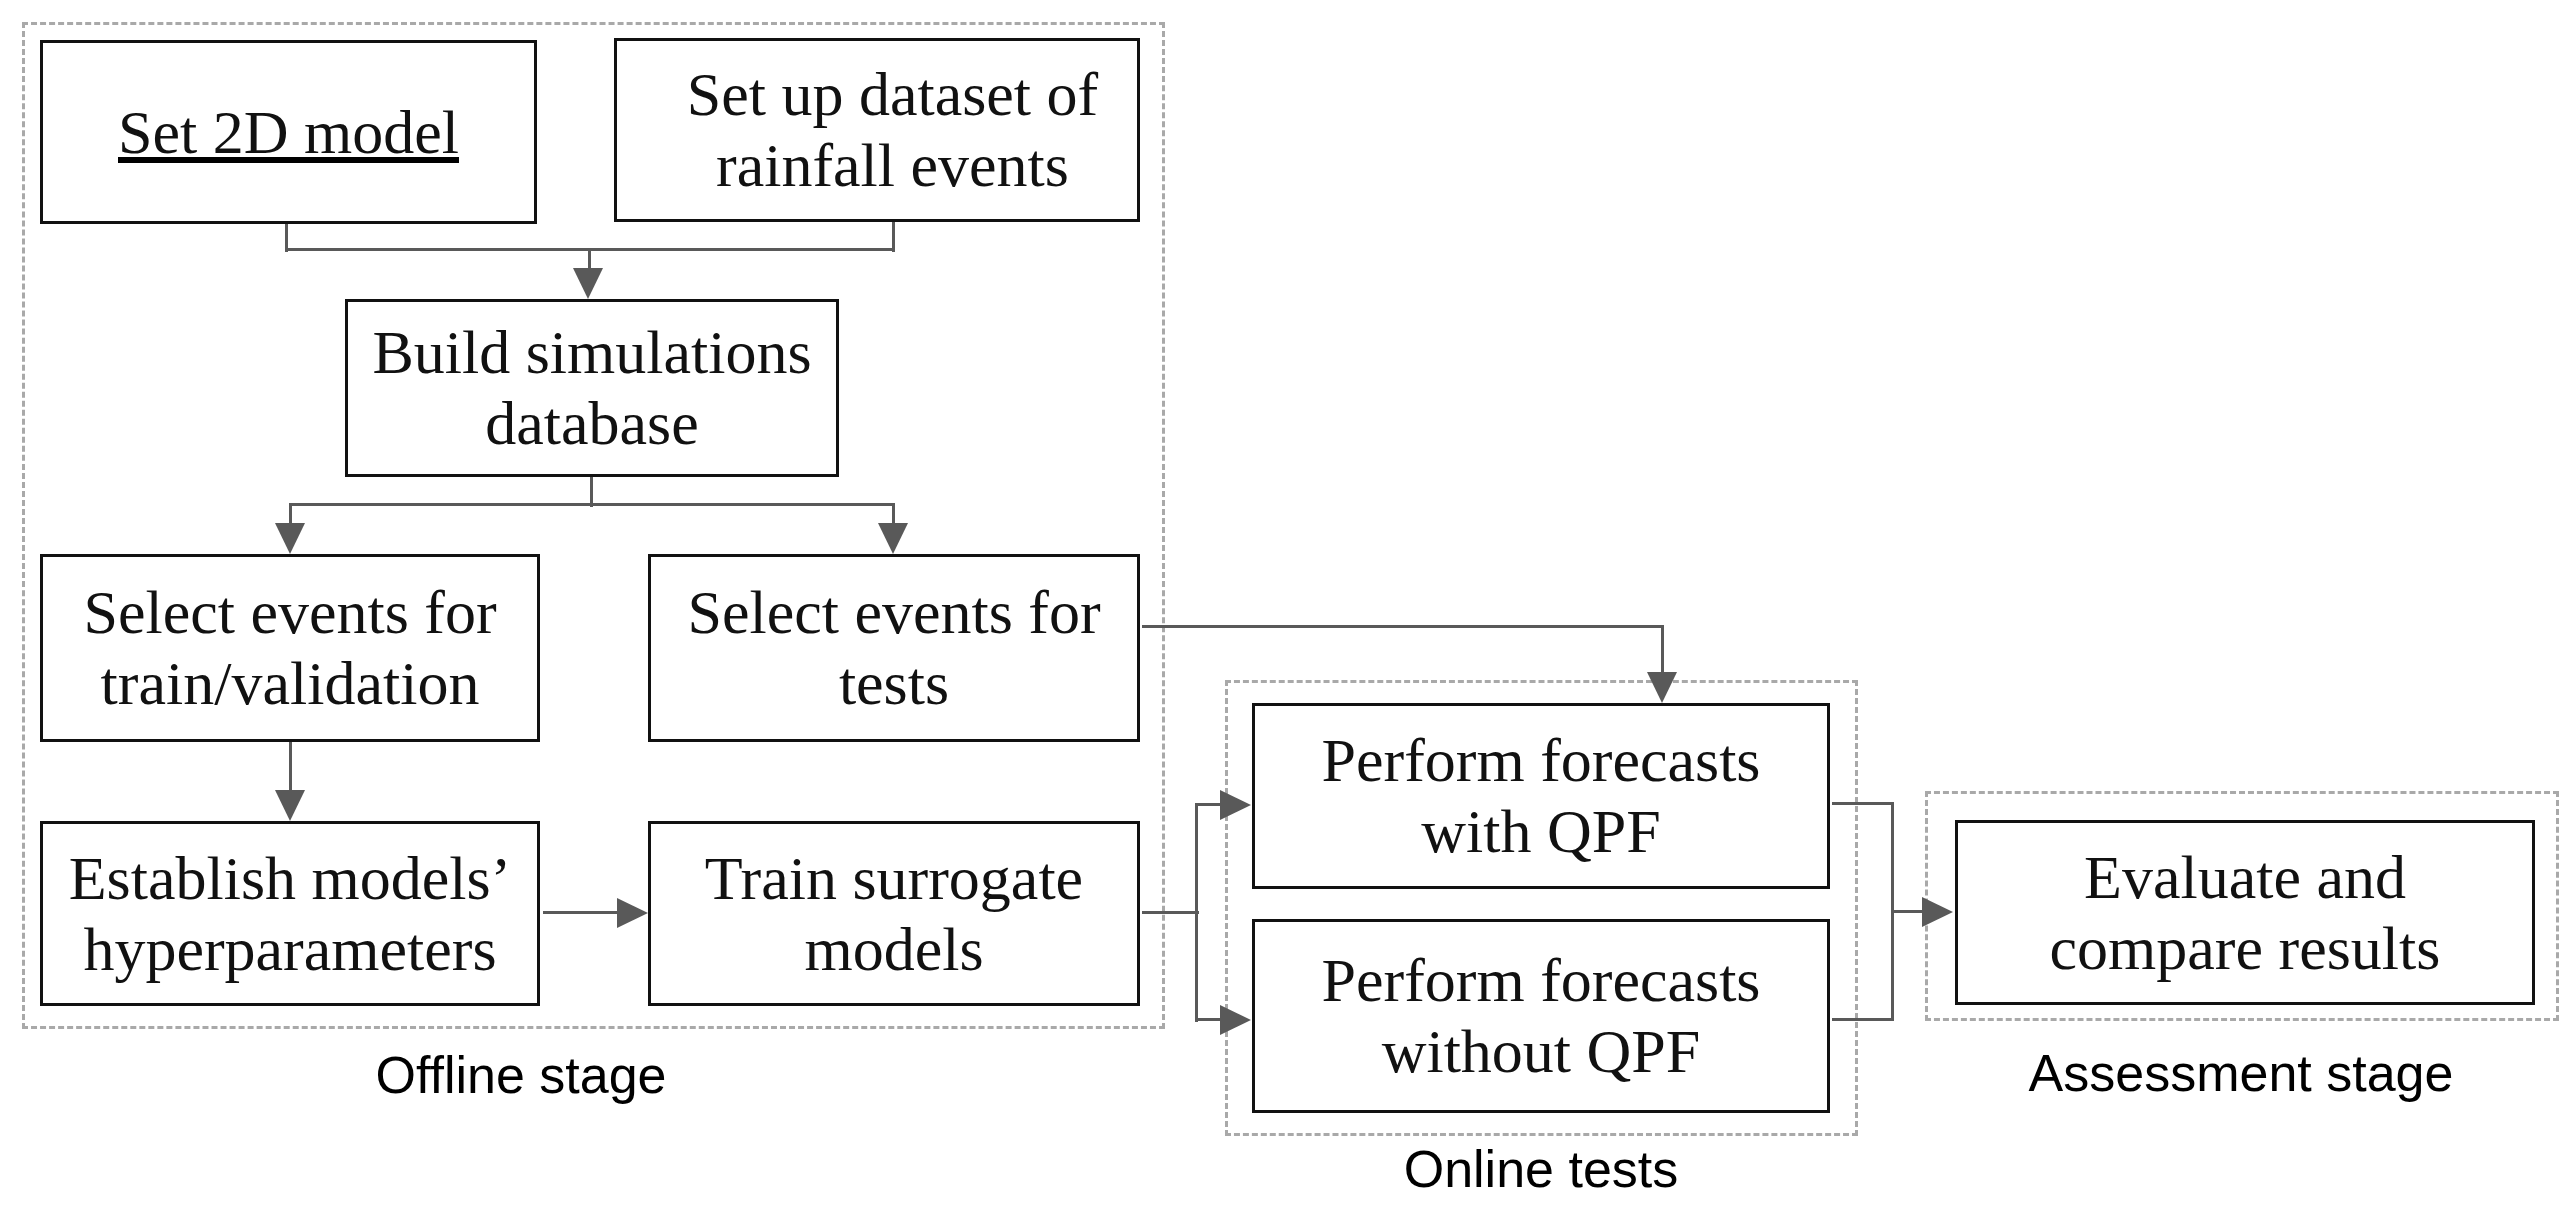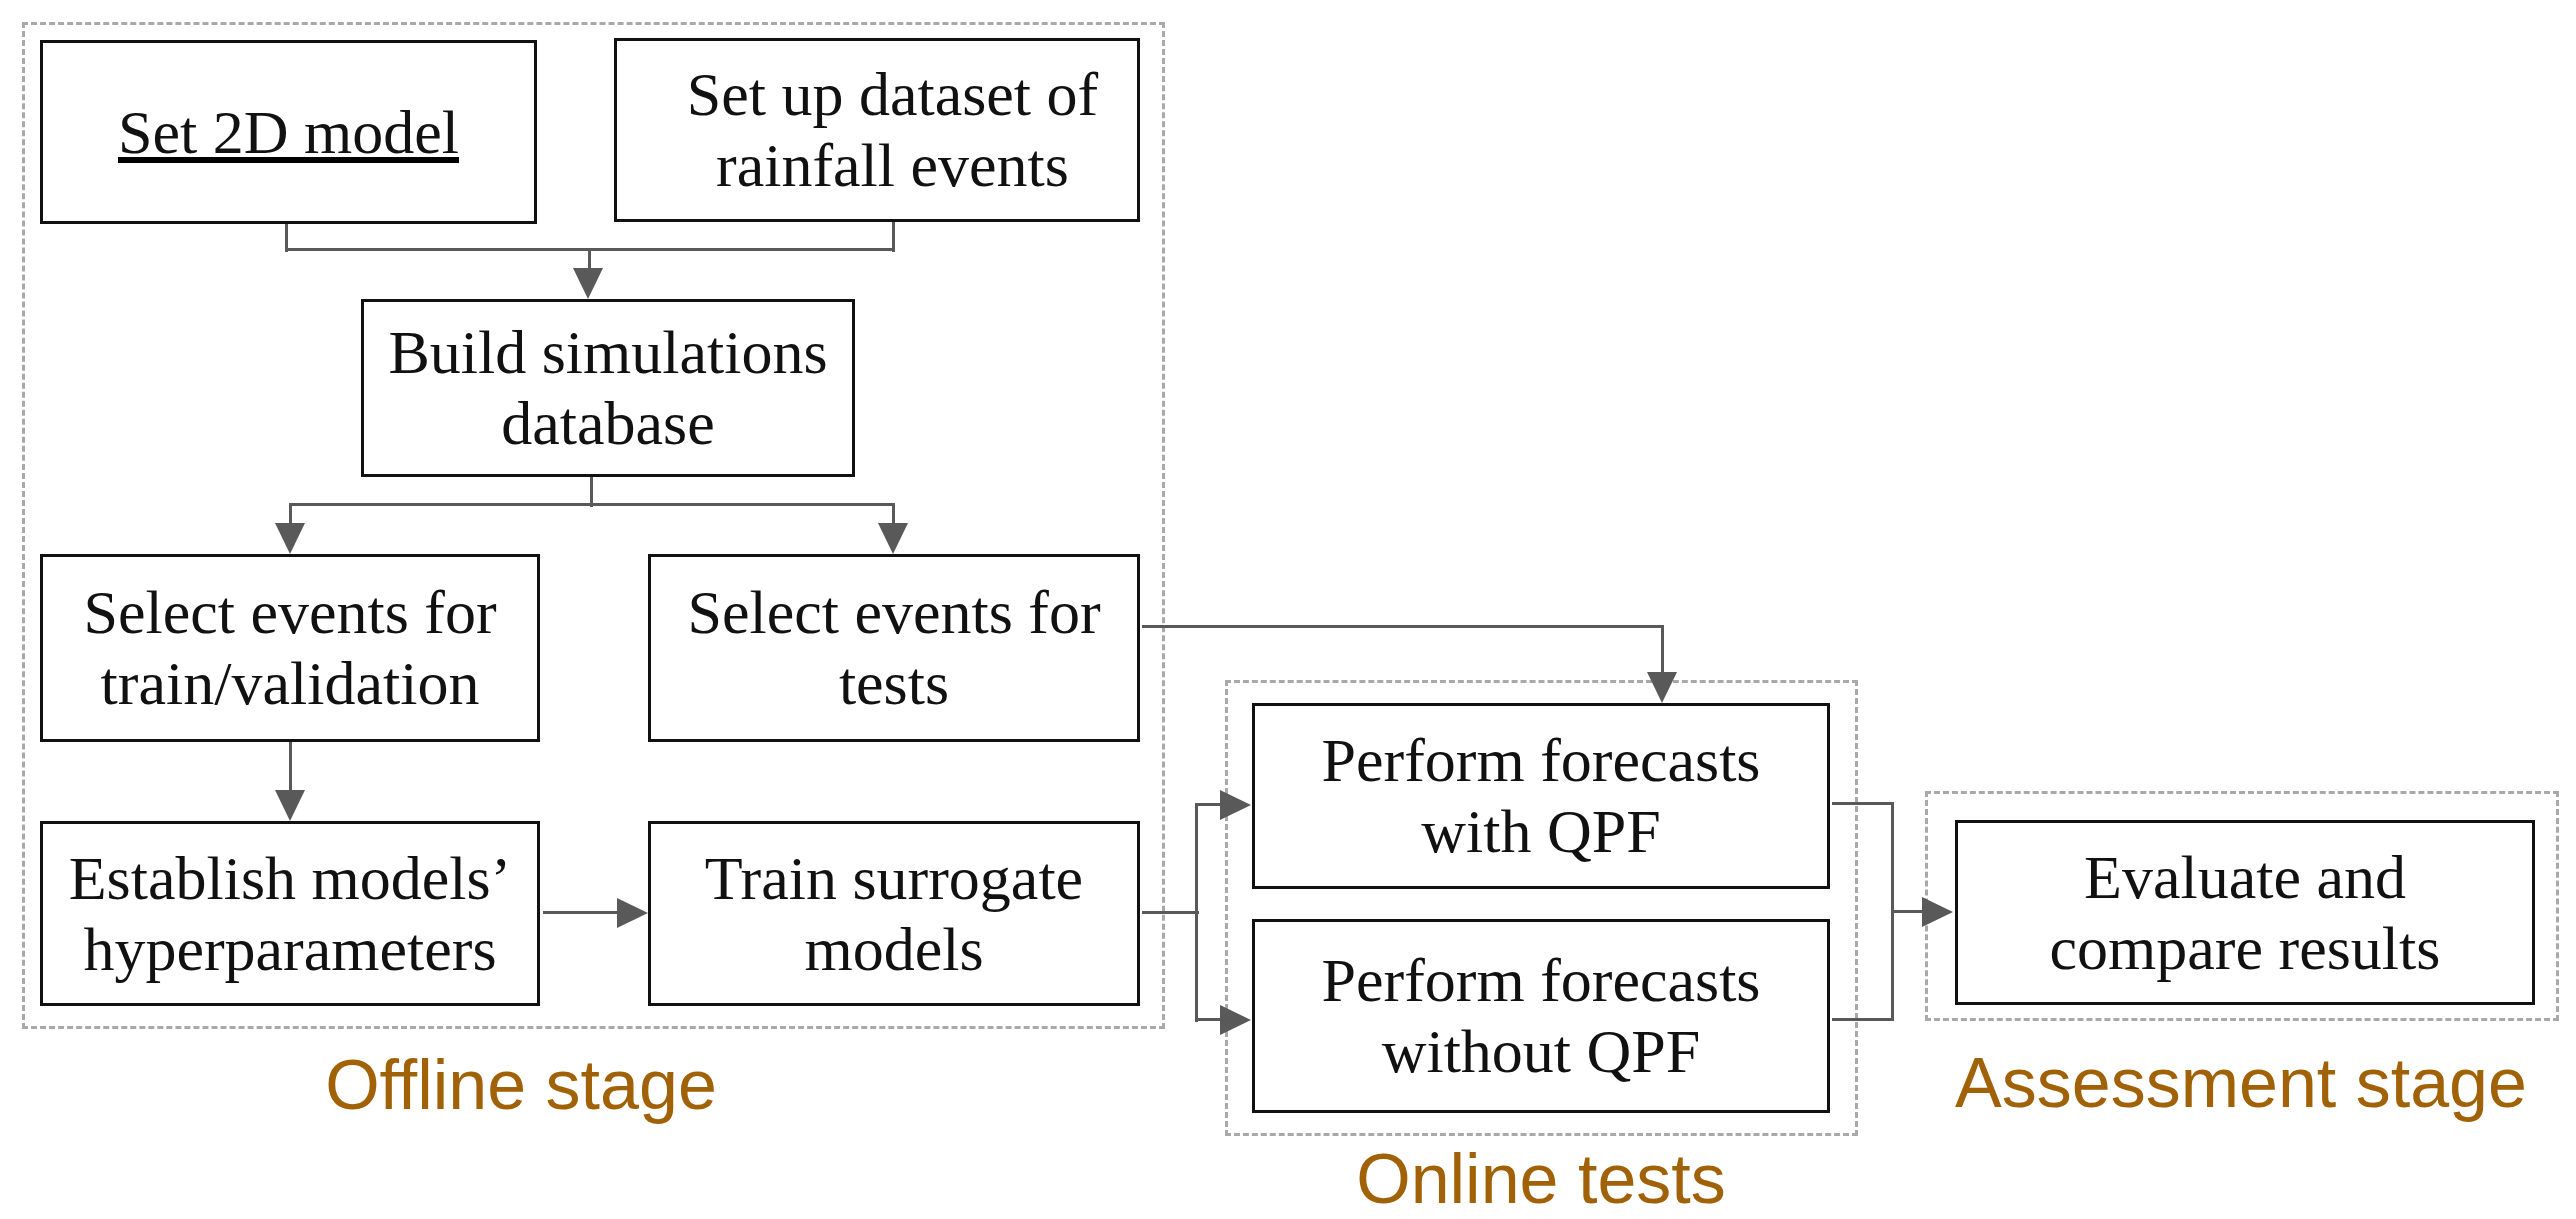--- a/index.html
+++ b/index.html
@@ -36,22 +36,22 @@
     font-size: 62px;
     line-height: 1.14;
     color: #111111;
     white-space: pre-line;
   }
   .stage-label {
     position: absolute;
     width: 740px;
     text-align: center;
     font-family: "Liberation Sans", "DejaVu Sans", sans-serif;
-    font-size: 70px;
-    color: #a16207;
+    font-size: 52px;
+    color: #000000;
     white-space: nowrap;
   }
   .conn {
     position: absolute;
     background: #595959;
   }
   .arrowhead {
     position: absolute;
     width: 0;
     height: 0;
@@ -118,21 +118,21 @@
 
   <div class="node-box" style="left:40px; top:40px; width:497px; height:184px;text-decoration:underline;">
     <span class="node-label">Set 2D model</span>
   </div>
 
   <div class="node-box" style="left:614px; top:38px; width:526px; height:184px;padding-left:31px;">
     <span class="node-label">Set up dataset of
 rainfall events</span>
   </div>
 
-  <div class="node-box" style="left:345px; top:299px; width:494px; height:178px;margin-left:16px;">
+  <div class="node-box" style="left:345px; top:299px; width:494px; height:178px;">
     <span class="node-label">Build simulations
 database</span>
   </div>
 
   <div class="node-box" style="left:40px; top:554px; width:500px; height:188px;">
     <span class="node-label">Select events for
 train/validation</span>
   </div>
 
   <div class="node-box" style="left:648px; top:554px; width:492px; height:188px;">

